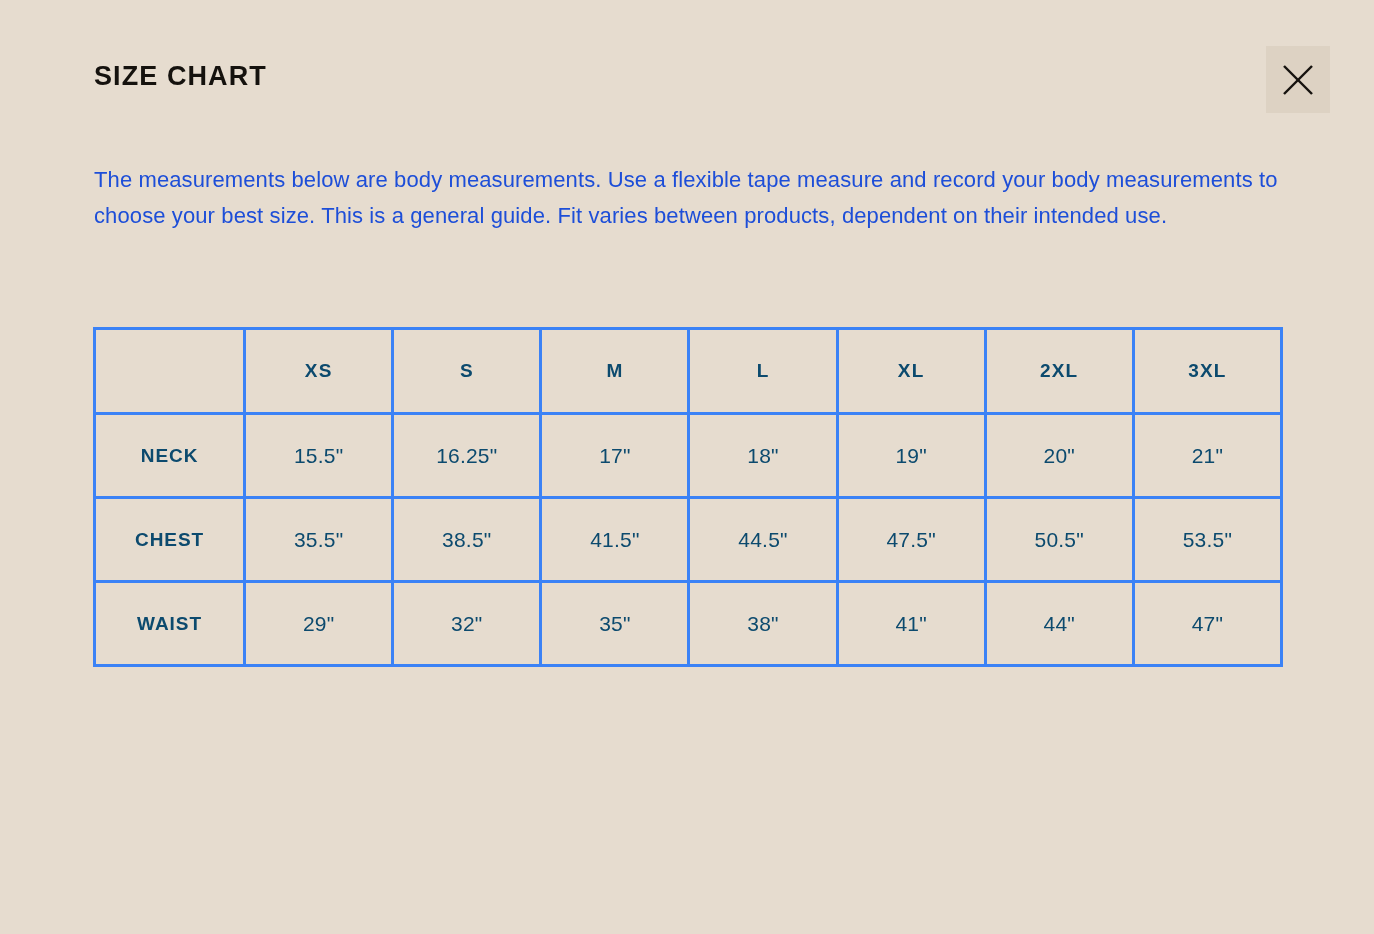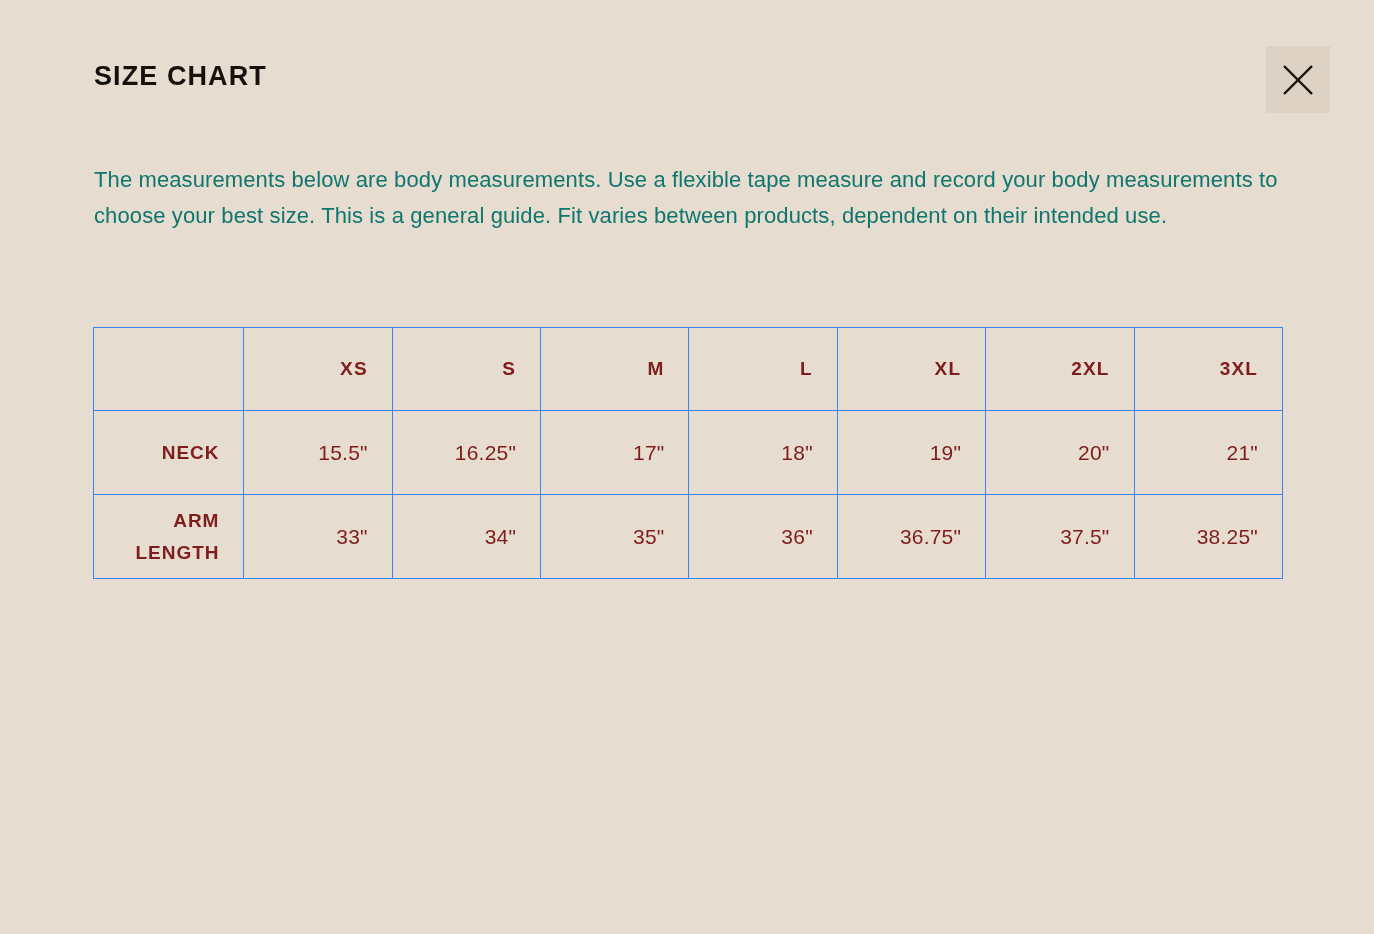--- a/index.html
+++ b/index.html
@@ -51,40 +51,40 @@
   }
   .intro {
     position: absolute;
     left: 94px;
     top: 162px;
     width: 1190px;
     font-size: 22px;
     line-height: 36px;
     letter-spacing: 0.005em;
     margin: 0;
-    color: #0f766e;
+    color: #1d4ed8;
   }
   .table-wrap {
     position: absolute;
     left: 93px;
     top: 327px;
     width: 1190px;
   }
   table.size-chart {
     border-collapse: collapse;
     width: 1190px;
     table-layout: fixed;
   }
   table.size-chart th,
   table.size-chart td {
-    border: 1px solid #3b82f6;
+    border: 3px solid #3b82f6;
     padding: 0 24px;
-    text-align: right;
+    text-align: center;
     font-size: 21px;
-    color: #7f1d1d;
+    color: #0c4a6e;
     vertical-align: middle;
   }
   table.size-chart thead th {
     height: 82px;
     font-weight: bold;
     letter-spacing: 0.06em;
     font-size: 19px;
   }
   table.size-chart tbody th {
     font-weight: bold;
@@ -151,26 +151,36 @@
           <th>NECK</th>
           <td>15.5"</td>
           <td>16.25"</td>
           <td>17"</td>
           <td>18"</td>
           <td>19"</td>
           <td>20"</td>
           <td>21"</td>
         </tr>
         <tr>
-          <th>ARM LENGTH</th>
-          <td>33"</td>
-          <td>34"</td>
+          <th>CHEST</th>
+          <td>35.5"</td>
+          <td>38.5"</td>
+          <td>41.5"</td>
+          <td>44.5"</td>
+          <td>47.5"</td>
+          <td>50.5"</td>
+          <td>53.5"</td>
+        </tr>
+        <tr>
+          <th>WAIST</th>
+          <td>29"</td>
+          <td>32"</td>
           <td>35"</td>
-          <td>36"</td>
-          <td>36.75"</td>
-          <td>37.5"</td>
-          <td>38.25"</td>
+          <td>38"</td>
+          <td>41"</td>
+          <td>44"</td>
+          <td>47"</td>
         </tr>
       </tbody>
     </table>
   </div>
 
 </div>
 
 </body></html>

